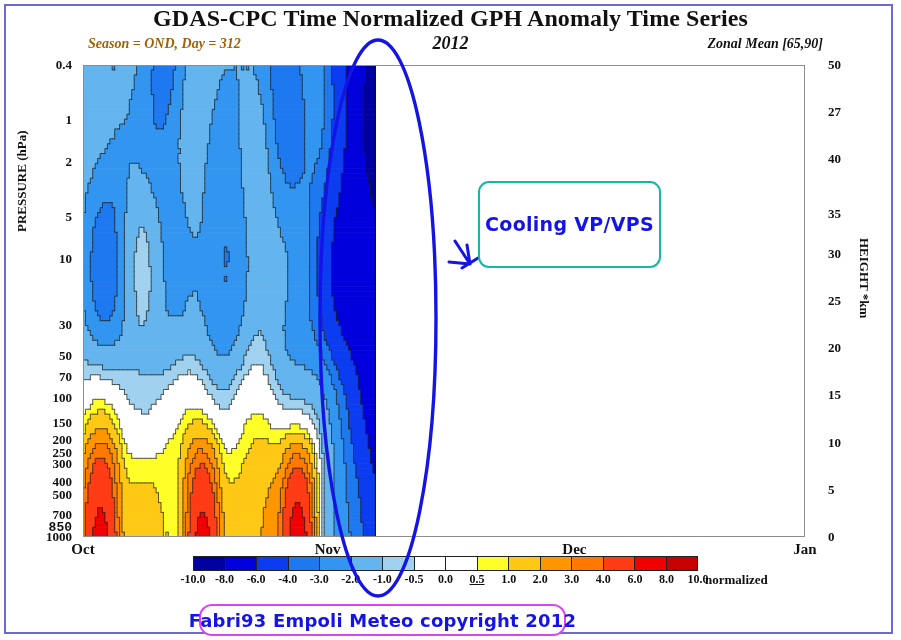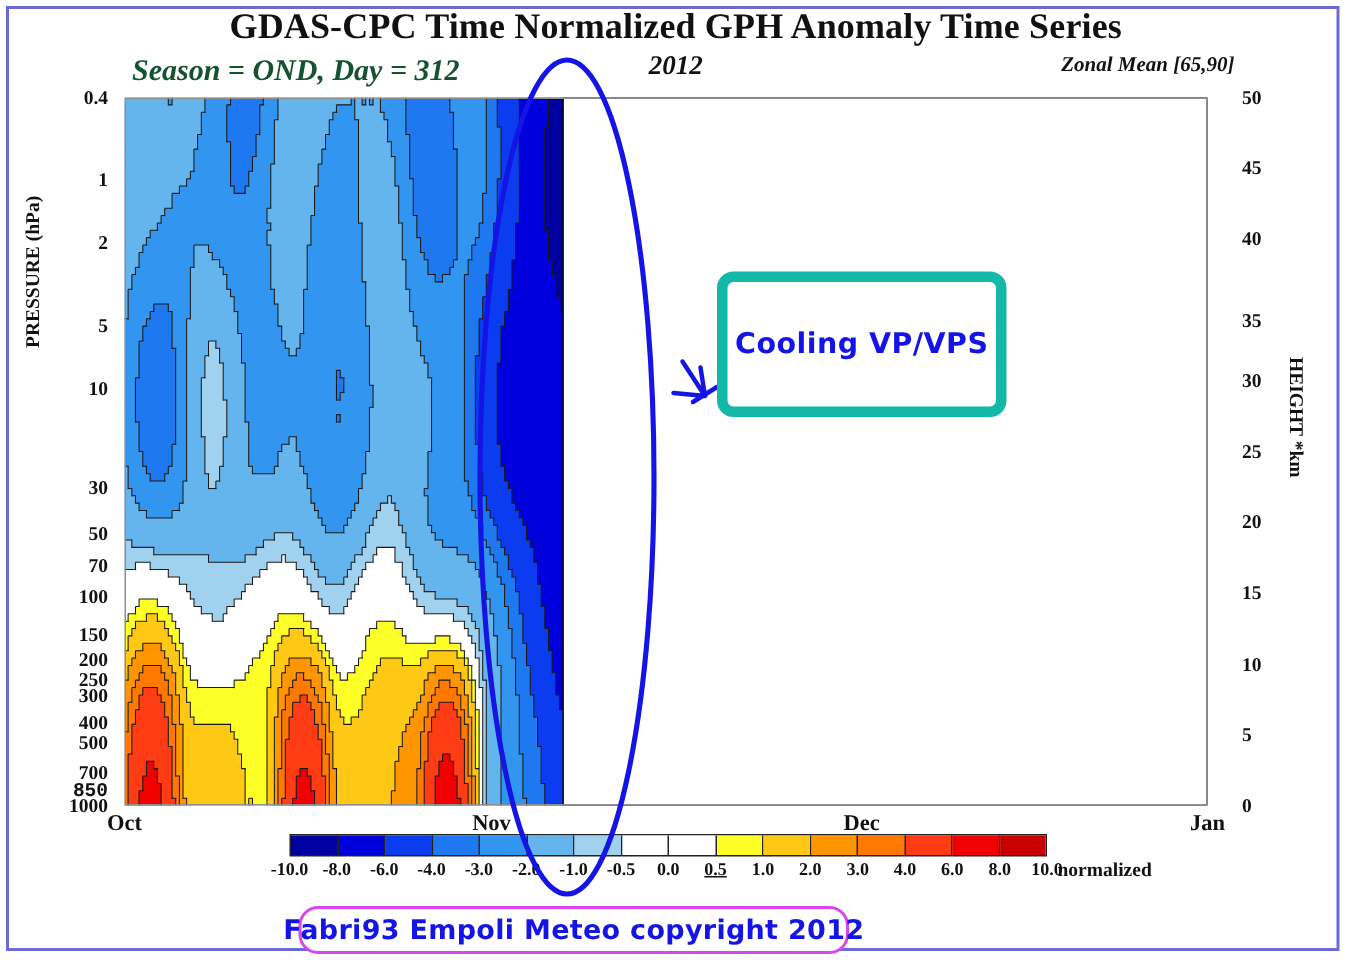--- a/index.html
+++ b/index.html
@@ -2,21 +2,21 @@
 <html><head>
 <meta charset="utf-8">
 <style>
   html,body{margin:0;padding:0;background:#fff;}
   body{width:901px;height:640px;font-family:"Liberation Serif",serif;position:relative;overflow:hidden;}
   #frame{position:absolute;left:4px;top:4px;width:889px;height:630px;border:2px solid #6a6ad0;box-sizing:border-box;background:#fff;}
 
   
   #title{position:absolute;left:0;top:5px;width:901px;text-align:center;
         font-size:24px;font-weight:bold;color:#111;letter-spacing:.1px;}
-  #sub-left{position:absolute;left:88px;top:36px;font-size:20px;font-weight:bold;font-style:italic;color:#14532d;}
+  #sub-left{position:absolute;left:88px;top:36px;font-size:14px;font-weight:bold;font-style:italic;color:#a16207;}
   #sub-year{position:absolute;left:0;top:33px;width:901px;text-align:center;font-size:18px;font-weight:bold;font-style:italic;color:#111;}
   #sub-right{position:absolute;right:78px;top:36px;font-size:14px;font-weight:bold;font-style:italic;color:#111;}
 
   
   #ylabel-left{position:absolute;left:14px;top:232px;font-size:13px;font-weight:bold;color:#111;
         transform:rotate(-90deg);transform-origin:left top;white-space:nowrap;}
   #ylabel-right{position:absolute;left:872px;top:238px;font-size:13px;font-weight:bold;color:#111;
         transform:rotate(90deg);transform-origin:left top;white-space:nowrap;}
 
   
@@ -37,21 +37,21 @@
   
   #cbar{position:absolute;left:193px;top:556px;width:505px;height:15px;border:1px solid #222;box-sizing:border-box;display:flex;}
   #cbar div{flex:1 1 0;height:100%;border-right:1px solid #222;box-sizing:border-box;}
   #cbar div:last-child{border-right:none;}
   #cbar-labels{position:absolute;left:193px;top:572px;width:469px;height:16px;}
   .cblab{position:absolute;font-size:12px;font-weight:bold;color:#111;transform:translateX(-50%);white-space:nowrap;}
   #cbar-unit{position:absolute;left:705px;top:572px;font-size:13px;font-weight:bold;color:#111;}
 
   
   #annot-box{position:absolute;left:478px;top:181px;width:179px;height:83px;
-        border:7px solid #14b8a6;border-radius:11px;background:#fff;
+        border:2px solid #14b8a6;border-radius:11px;background:#fff;
         display:flex;flex-direction:column;justify-content:center;align-items:center;}
   .annot-line{color:#1414e6;font-family:"DejaVu Sans",sans-serif;font-weight:bold;
         font-size:19px;line-height:1.38;letter-spacing:.3px;white-space:nowrap;}
   #annot-overlay{position:absolute;left:0;top:0;width:901px;height:640px;pointer-events:none;}
 
   #copyright{position:absolute;left:199px;top:604px;width:363px;height:28px;
         border:2px solid #d946ef;border-radius:13px;background:#fff;
         display:flex;justify-content:center;align-items:center;}
   #copyright span{color:#1414e6;font-family:"DejaVu Sans",sans-serif;font-weight:bold;font-size:18px;
         letter-spacing:.2px;white-space:nowrap;}
@@ -1670,21 +1670,21 @@
 <div id="yticks-right">
     <div class="rtick" style="top: 472px;">0</div>
     <div class="rtick" style="top: 424.8px;">5</div>
     <div class="rtick" style="top: 377.6px;">10</div>
     <div class="rtick" style="top: 330.4px;">15</div>
     <div class="rtick" style="top: 283.2px;">20</div>
     <div class="rtick" style="top: 236px;">25</div>
     <div class="rtick" style="top: 188.8px;">30</div>
     <div class="rtick" style="top: 149px;">35</div>
     <div class="rtick" style="top: 94.4px;">40</div>
-    <div class="rtick" style="top: 47.2px;">45</div>
+    <div class="rtick" style="top: 47.2px;">27</div>
     <div class="rtick" style="top: 0px;">50</div>
   </div>
 <div id="xticks">
     <div class="xtick" style="left: 83px;">Oct</div>
     <div class="xtick" style="left: 327.686px;">Nov</div>
     <div class="xtick" style="left: 574.393px;">Dec</div>
     <div class="xtick" style="left: 805px;">Jan</div>
   </div>
 
 <div id="cbar">

